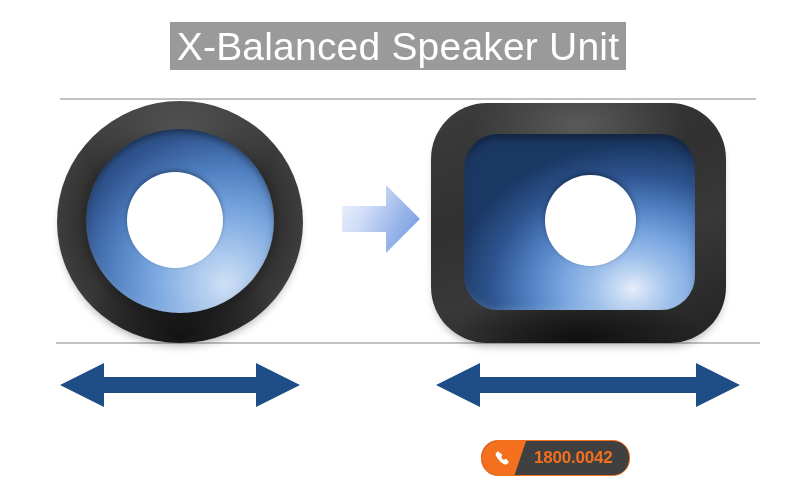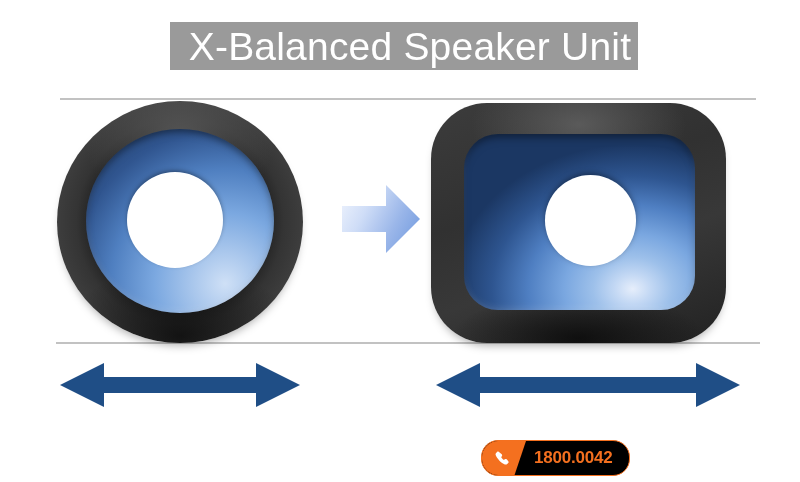--- a/index.html
+++ b/index.html
@@ -24,21 +24,20 @@
   .title-bar {
     position: absolute;
     left: 170px;
     top: 22px;
     width: 456px;
     height: 48px;
     background: #9a9a9a;
     display: flex;
     align-items: center;
     justify-content: center;
-    padding-left: 12px;
   }
   .title-text {
     color: #ffffff;
     font-size: 39px;
     line-height: 1;
     letter-spacing: 0.2px;
     white-space: nowrap;
     font-weight: 400;
   }
 
@@ -157,21 +156,21 @@
     display: flex;
     align-items: center;
     gap: 10px;
   }
   .badge {
     display: flex;
     align-items: stretch;
     height: 34px;
     border: 1.5px solid #f4701f;
     border-radius: 17px;
-    background: #000000;
+    background: #404040;
     overflow: hidden;
   }
   .badge .badge-icon {
     display: flex;
     align-items: center;
     justify-content: center;
     width: 44px;
     background: #f4701f;
     color: #ffffff;
     clip-path: polygon(0 0, 100% 0, 74% 100%, 0 100%);

